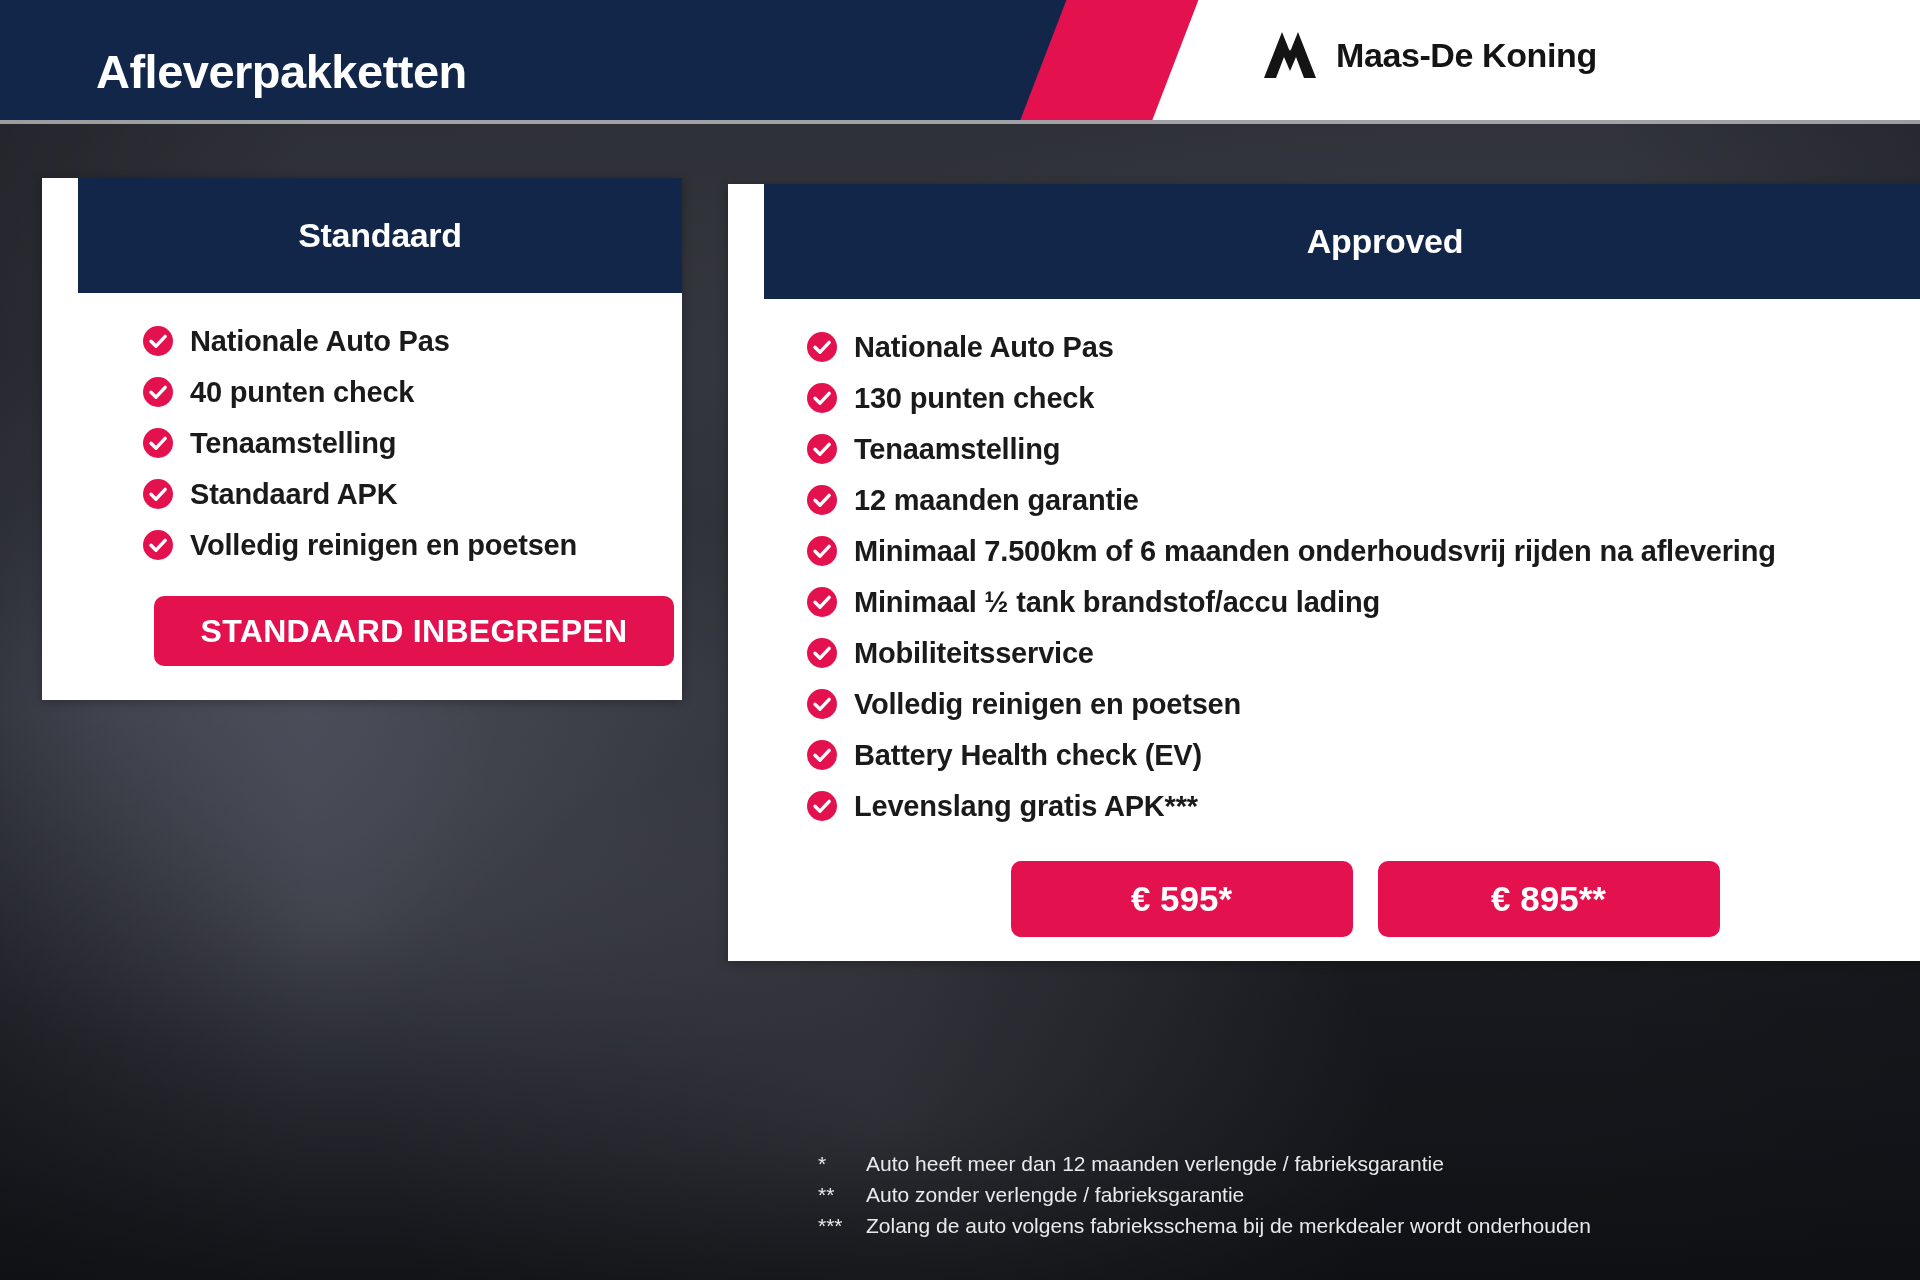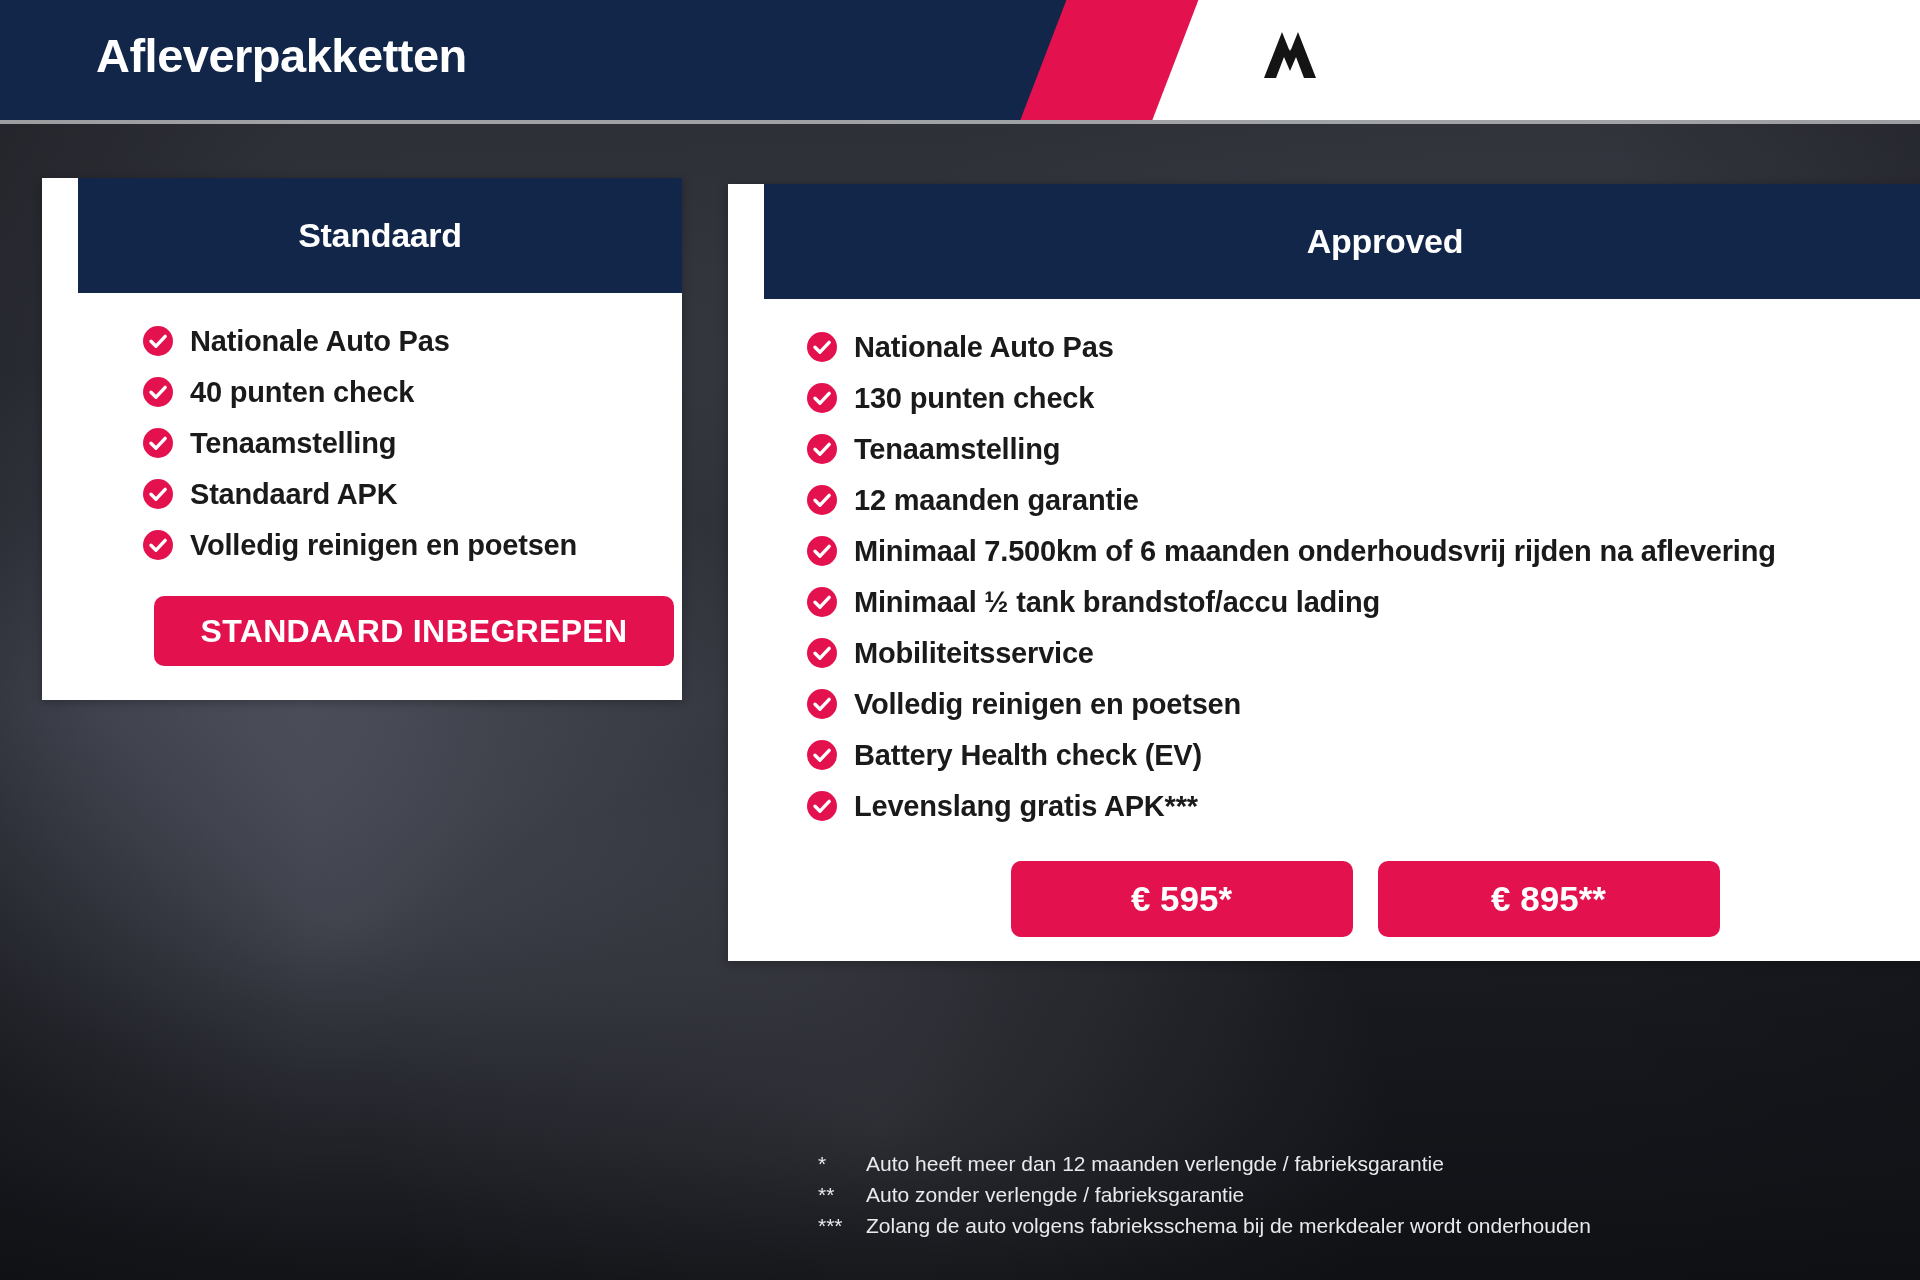--- a/index.html
+++ b/index.html
@@ -30,21 +30,21 @@
   }
 
   
   #header {
     position:absolute; left:0; top:0; width:1920px; height:120px;
     background:#12264a;
     overflow:hidden;
     z-index:5;
   }
   #header-title {
-    position:absolute; left:96px; top:28px;
+    position:absolute; left:96px; top:44px;
     font-size:47px; font-weight:bold; color:#ffffff;
     letter-spacing:-0.5px;
   }
   .header-slant {
     position:absolute; top:-14px; height:150px;
     transform:skewX(-21deg);
   }
   #header-slant-pink { left:1043px; width:132px; background:#e3124f; }
   #header-slant-white { left:1158px; width:900px; background:#ffffff; }
   #header-logo {
@@ -145,20 +145,21 @@
 
 <div id="header">
   <div class="header-slant" id="header-slant-white"></div>
   <div class="header-slant" id="header-slant-pink"></div>
   <div id="header-title">Afleverpakketten</div>
   <div id="header-logo">
     <svg id="header-logo-mark" viewBox="0 0 56 50">
       <path d="M2 48 L20 2 L28 22 L36 2 L54 48 L42 48 L34 27 L28 41 L22 27 L14 48 Z" fill="#141414"></path>
       <path d="M26 24 L28 19 L30 24 L28 29 Z" fill="#141414"></path>
     </svg>
+    <span id="header-logo-text">Maas-De Koning</span>
   </div>
 </div>
 <div id="header-bottom-line"></div>
 
 <div class="card" id="card-standaard">
   <div class="card-header">
     <span class="card-header-title">Standaard</span>
   </div>
   <div class="card-body">
     <ul class="feat-list" id="list-standaard">

